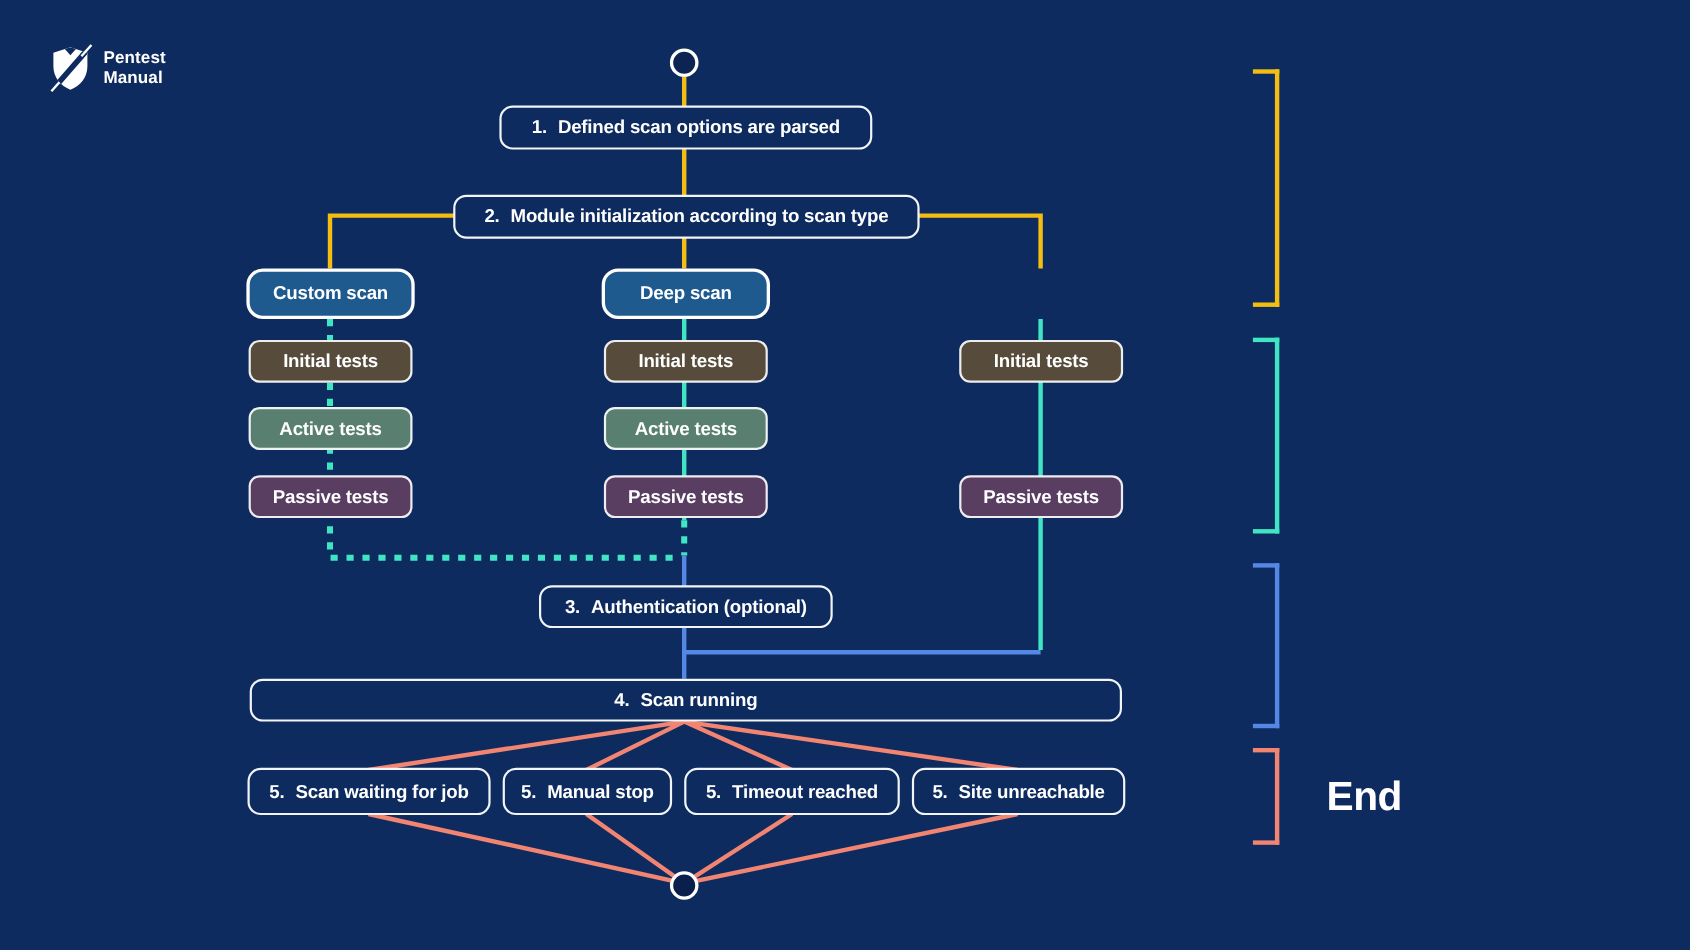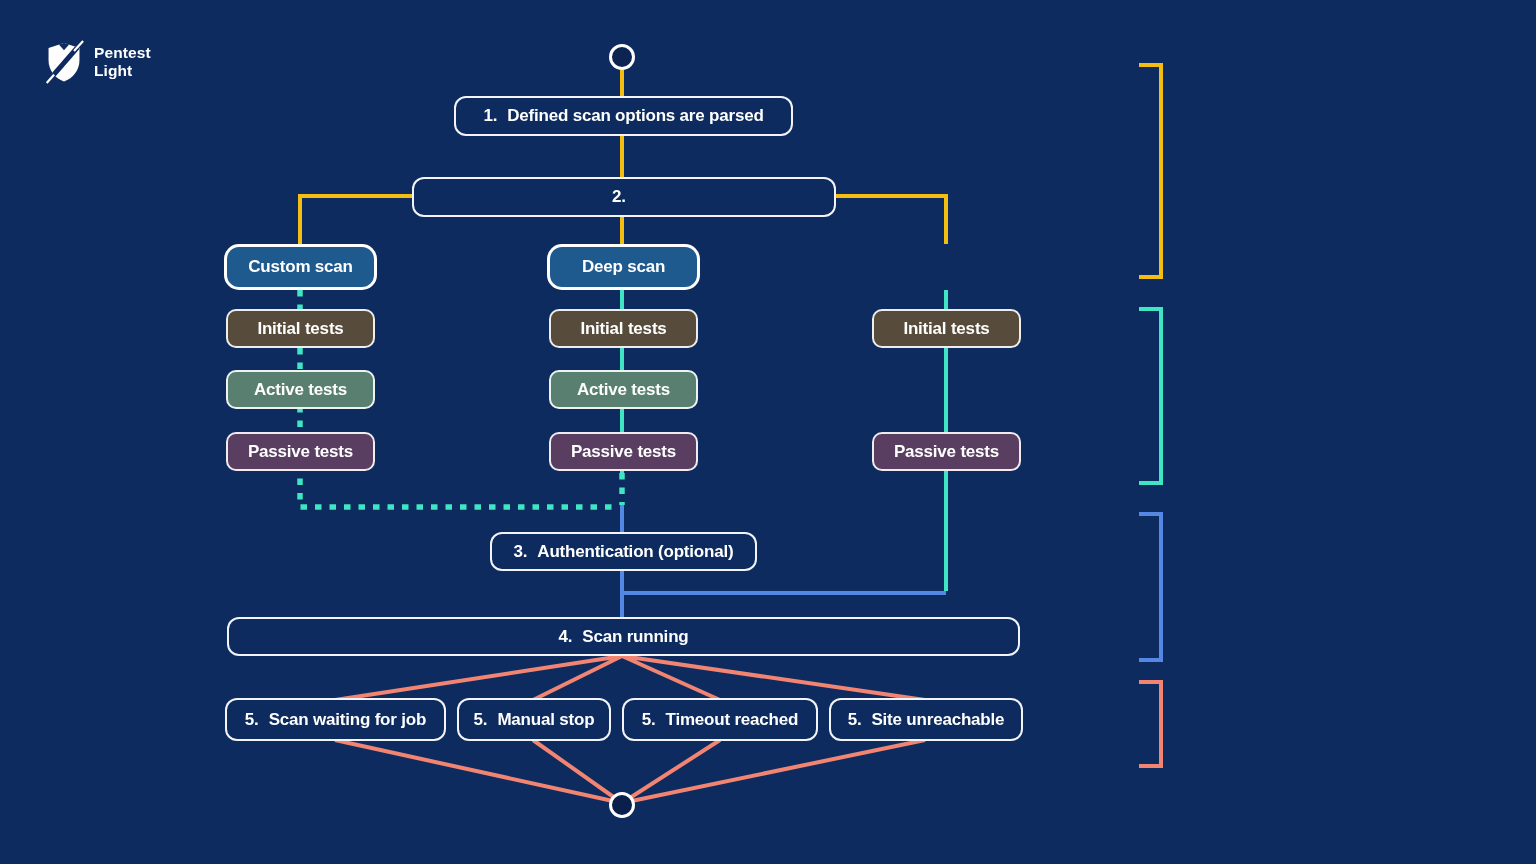--- a/index.html
+++ b/index.html
@@ -71,34 +71,35 @@
       <path d="M22 3 L39 8.5 V22 C39 33 32 41.5 22 45.5 C12 41.5 5 33 5 22 V8.5 Z" fill="#fff"></path>
       <g clip-path="url(#shieldClip)">
         <line x1="2" y1="48" x2="42" y2="2" style="stroke:var(--background)" stroke-width="5.5"></line>
         <polygon points="13,1 31,1 22,11" style="fill:var(--background)"></polygon>
       </g>
       <line x1="3" y1="47" x2="11" y2="38" stroke="#fff" stroke-width="2.4"></line>
       <line x1="33" y1="12" x2="43" y2="0.8" stroke="#fff" stroke-width="2.4"></line>
     </svg>
     <div class="brand-text">
       <div>Pentest</div>
-      <div>Light</div>
+      <div>Manual</div>
     </div>
   </div>
 
   <div class="terminal" style="left:609px;top:44px;"></div>
   <div class="terminal" style="left:609px;top:792px;background:#0A1F4C;"></div>
 
   <div class="node" style="left:454px;top:96px;width:339px;height:40px;">
     <span class="num">1.</span>
     <span>Defined scan options are parsed</span>
   </div>
 
   <div class="node" style="left:412px;top:177px;width:424px;height:40px;">
     <span class="num">2.</span>
+    <span>Module initialization according to scan type</span>
   </div>
 
   <div class="node scan-type" style="left:547px;top:244px;width:153px;height:46px;">
     <span>Deep scan</span>
   </div>
   <div class="node scan-type" style="left:224px;top:244px;width:153px;height:46px;">
     <span>Custom scan</span>
   </div>
 
   <div class="node test" style="left: 226px; top: 309px; width: 149px; height: 39px; background: rgb(87, 76, 60);">
@@ -155,14 +156,15 @@
     <span>Site unreachable</span>
   </div>
 
   <div class="bracket" style="top: 63px; height: 216px; border-color: rgb(243, 189, 18);"></div>
 
   <div class="bracket" style="top: 307px; height: 178px; border-color: rgb(64, 229, 196);"></div>
 
   <div class="bracket" style="top: 512px; height: 150px; border-color: rgb(84, 136, 228);"></div>
 
   <div class="bracket" style="top: 680px; height: 88px; border-color: rgb(242, 132, 114);"></div>
+  <div class="section-label" style="top:680px;height:88px;">End</div>
 
 </div>
 
 </body></html>

